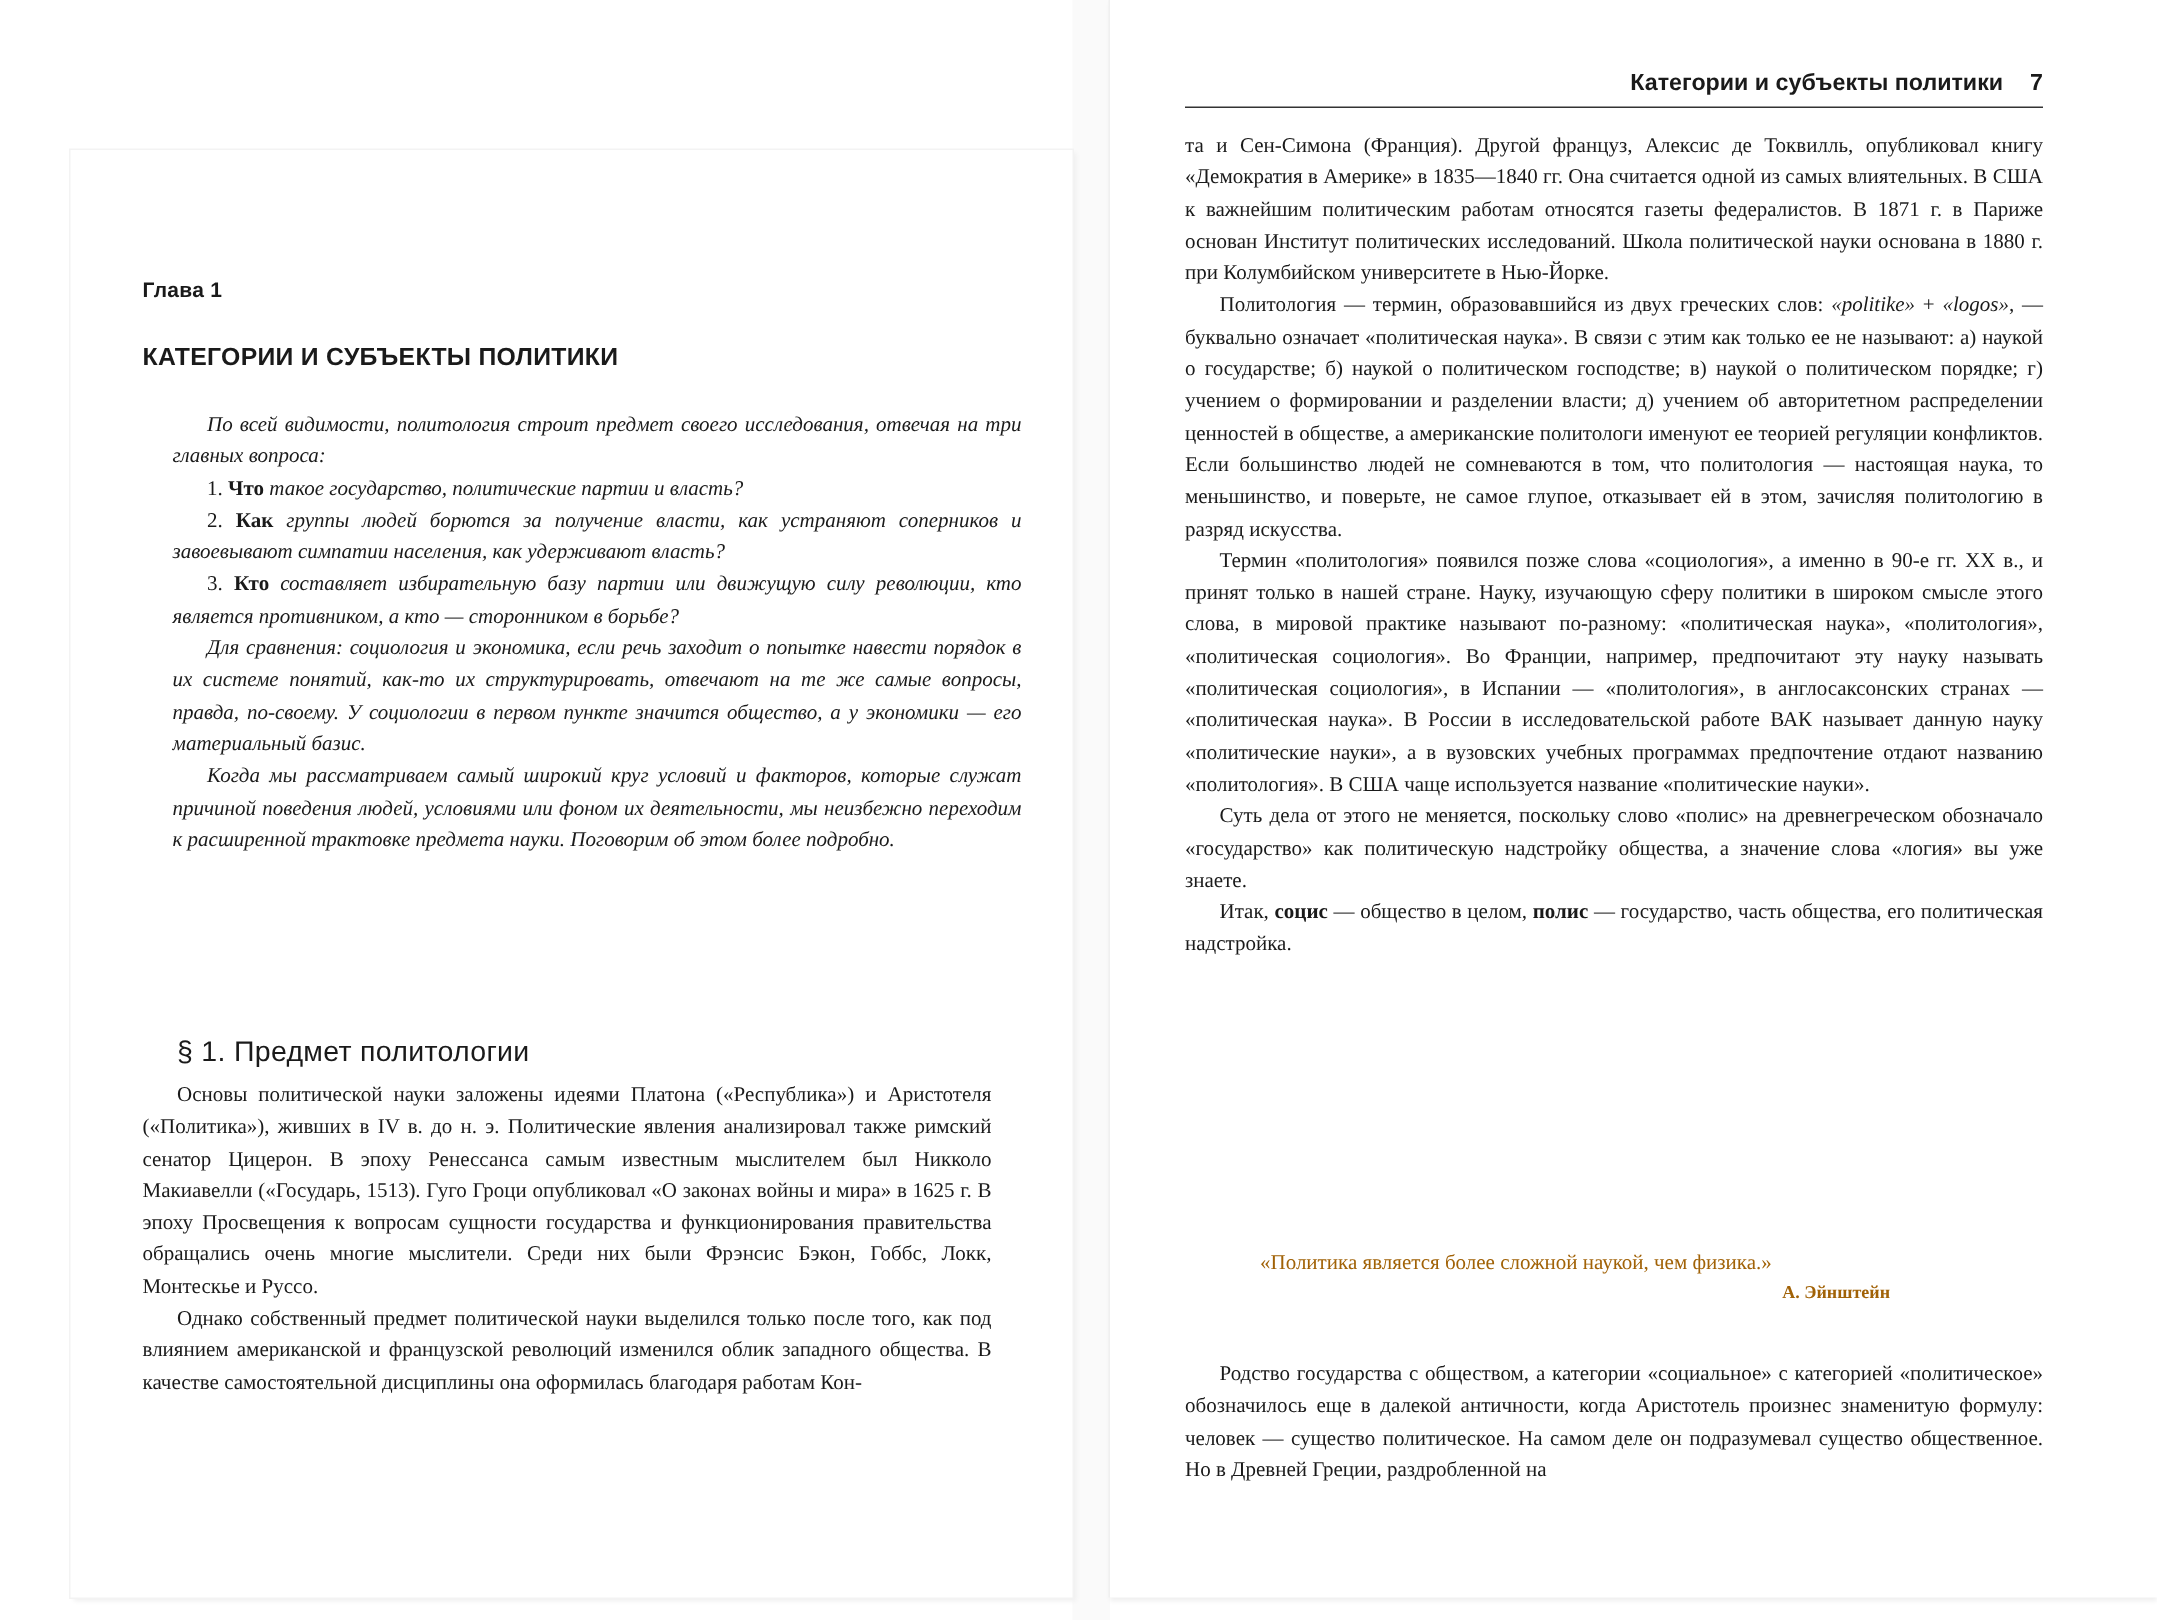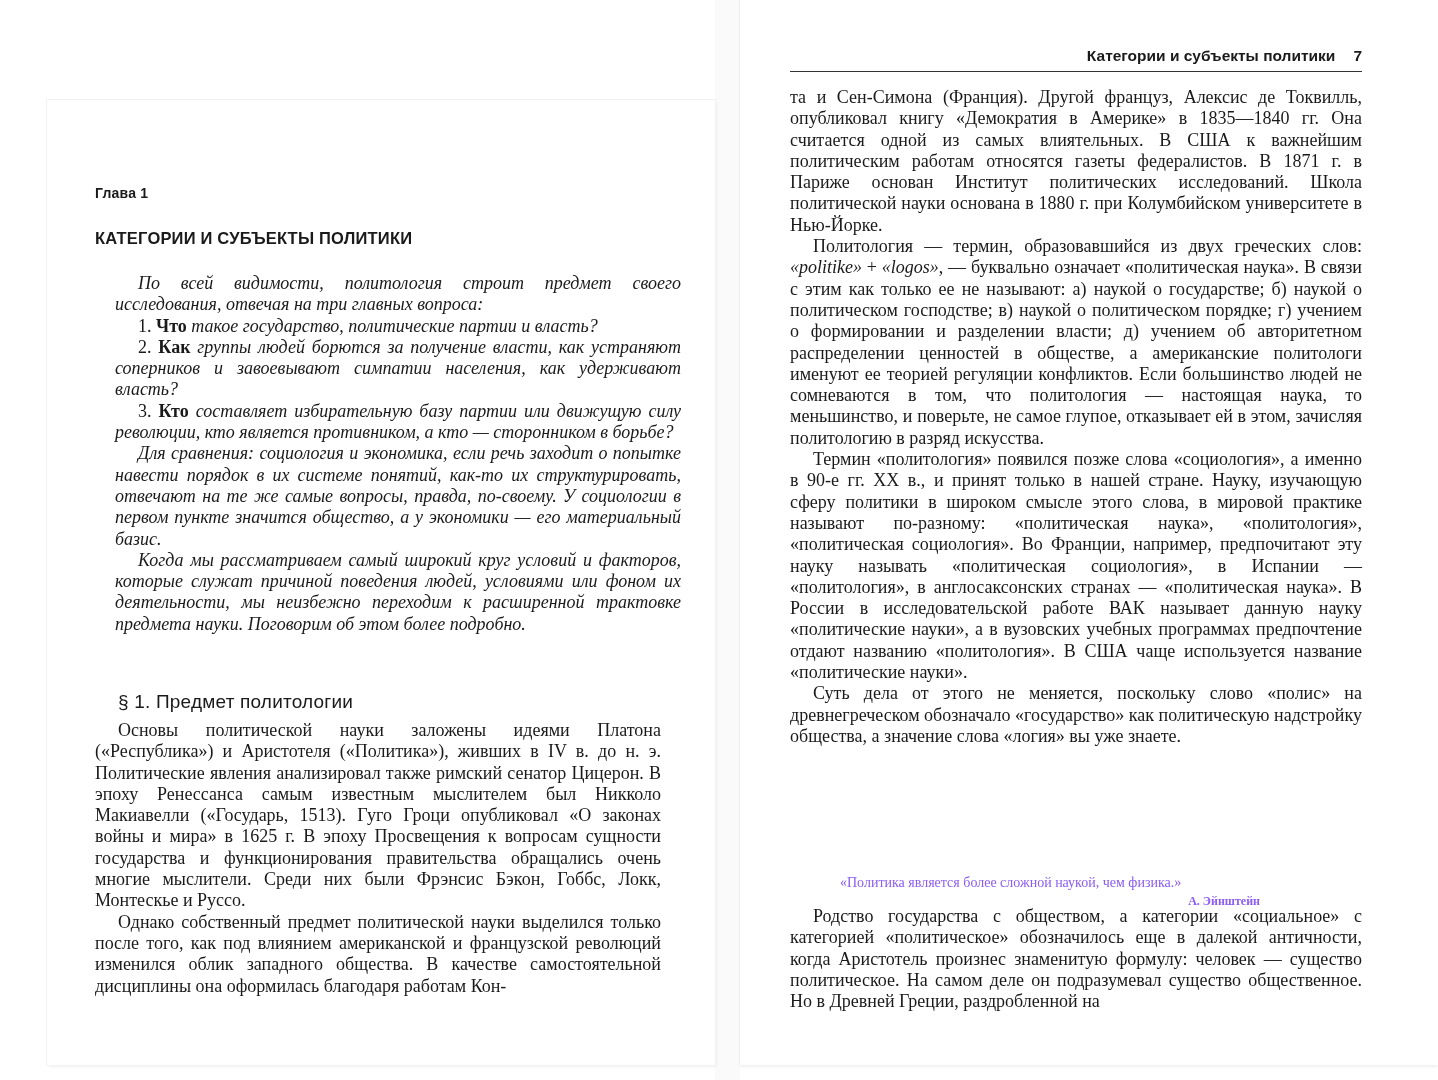--- a/index.html
+++ b/index.html
@@ -21,41 +21,41 @@
 
     .chapter-label {
       position: absolute; left: 95px; top: 185px;
       font-size: 14px; font-weight: bold; letter-spacing: 0.2px;
     }
     .chapter-title {
       position: absolute; left: 95px; top: 229px;
       font-size: 16.5px; font-weight: bold; letter-spacing: 0.2px;
     }
     .col {
-      position: absolute; font-size: 18px; line-height: 21.3px;
+      position: absolute; font-size: 14px; line-height: 21.3px;
       text-align: justify; hyphens: manual;
     }
     #left-intro { left: 95px; top: 273px; width: 566px; font-style: italic; margin-left: 20px; }
     #left-intro p, #left-body p, #right-body p, #right-body2 p { margin: 0; text-indent: 23px; }
     #left-intro p b, #right-body p b { font-style: normal; font-weight: bold; }
     .section-heading {
       position: absolute; left: 118px; top: 691px;
       font-size: 19px; font-weight: normal; letter-spacing: 0.2px; text-align: center;
     }
     #left-body { left: 95px; top: 720px; width: 566px; }
     .running-head {
       position: absolute; left: 790px; top: 47px; width: 572px; height: 24px;
       border-bottom: 1.5px solid #333;
       font-size: 15.5px; font-weight: bold; text-align: right;
     }
     .running-head .title { margin-right: 18px; }
     #right-body { left: 790px; top: 87px; width: 572px; }
     .epigraph {
-      position: absolute; left: 840px; top: 874px; width: 420px;
-      font-size: 14px; line-height: 18px; color: #8b5cf6;
+      position: absolute; left: 840px; top: 834px; width: 420px;
+      font-size: 14px; line-height: 18px; color: #a16207;
     }
     .epigraph .author { text-align: right; font-weight: bold; font-size: 12px; }
     #right-body2 { left: 790px; top: 906px; width: 572px; }
     em.latin { font-style: italic; }
   </style>
 </head>
 <body>
 
 <div class="gutter"></div>
 
@@ -83,20 +83,21 @@
 
 <div class="running-head sans">
   <span class="title">Категории и субъекты политики</span><span>7</span>
 </div>
 
 <div class="col serif" id="right-body">
   <p style="text-indent:0">та и Сен-Симона (Франция). Другой француз, Алексис де Токвилль, опубликовал книгу «Демократия в Америке» в 1835—1840 гг. Она считается одной из самых влиятельных. В США к важнейшим политическим работам относятся газеты федералистов. В 1871 г. в Париже основан Институт политических исследований. Школа политической науки основана в 1880 г. при Колумбийском университете в Нью-Йорке.</p>
   <p><span>Политология — термин, образовавшийся из двух греческих слов: </span><em class="latin">«politike»</em><span> + </span><em class="latin">«logos»</em><span>, — буквально означает «политическая наука». В связи с этим как только ее не называют: а) наукой о государстве; б) наукой о политическом господстве; в) наукой о политическом порядке; г) учением о формировании и разделении власти; д) учением об авторитетном распределении ценностей в обществе, а американские политологи именуют ее теорией регуляции конфликтов. Если большинство людей не сомневаются в том, что политология — настоящая наука, то меньшинство, и поверьте, не самое глупое, отказывает ей в этом, зачисляя политологию в разряд искусства.</span></p>
   <p>Термин «политология» появился позже слова «социология», а именно в 90-е гг. XX в., и принят только в нашей стране. Науку, изучающую сферу политики в широком смысле этого слова, в мировой практике называют по-разному: «политическая наука», «политология», «политическая социология». Во Франции, например, предпочитают эту науку называть «политическая социология», в Испании — «политология», в англосаксонских странах — «политическая наука». В России в исследовательской работе ВАК называет данную науку «политические науки», а в вузовских учебных программах предпочтение отдают названию «политология». В США чаще используется название «политические науки».</p>
   <p>Суть дела от этого не меняется, поскольку слово «полис» на древнегреческом обозначало «государство» как политическую надстройку общества, а значение слова «логия» вы уже знаете.</p>
+  <p><span>Итак, </span><b>социс</b><span> — общество в целом, </span><b>полис</b><span> — государство, часть общества, его политическая надстройка.</span></p>
 </div>
 
 <div class="epigraph serif">
   <div>«Политика является более сложной наукой, чем физика.»</div>
   <div class="author">А. Эйнштейн</div>
 </div>
 
 <div class="col serif" id="right-body2">
   <p>Родство государства с обществом, а категории «социальное» с категорией «политическое» обозначилось еще в далекой античности, когда Аристотель произнес знаменитую формулу: человек — существо политическое. На самом деле он подразумевал существо общественное. Но в Древней Греции, раздробленной на</p>
 </div>

